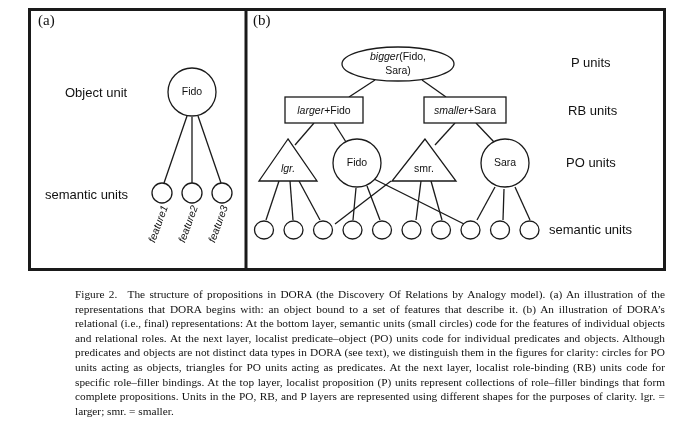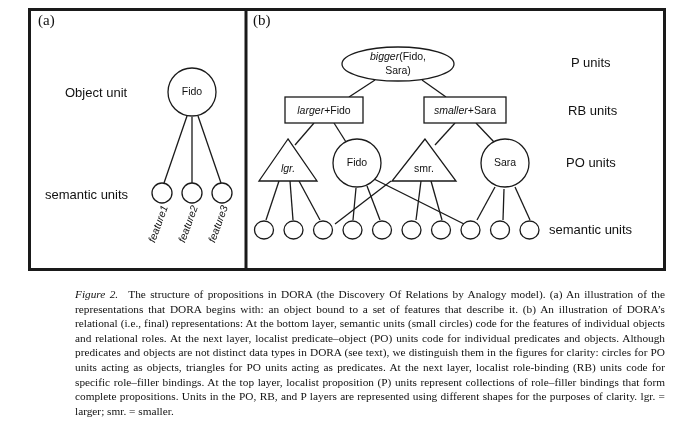--- a/index.html
+++ b/index.html
@@ -11,21 +11,21 @@
   .node-label { font-size: 10.5px; }
   .it { font-style: italic; }
   .shape { fill: #fff; stroke: #1a1a1a; stroke-width: 1.3; }
   .edge { stroke: #1a1a1a; stroke-width: 1.3; }
   .frame { fill: none; stroke: #1a1a1a; stroke-width: 3; }
   .caption {
     position: absolute; left: 75px; top: 287px; width: 590px;
     font-family: "Liberation Serif", serif; font-size: 11.3px; line-height: 14.6px;
     color: #111; text-align: justify;
   }
-  .caption .fig-label { font-style: italic; margin-right: 6px; }
+  .caption .fig-label { margin-right: 6px; }
 </style>
 </head>
 <body>
 
 <svg id="fig" width="682" height="280" viewBox="0 0 682 280">
 
   <rect class="frame" x="29.5" y="9.5" width="635" height="260"></rect>
   <line class="frame" x1="246" y1="9.5" x2="246" y2="269.5"></line>
 
   <g>

